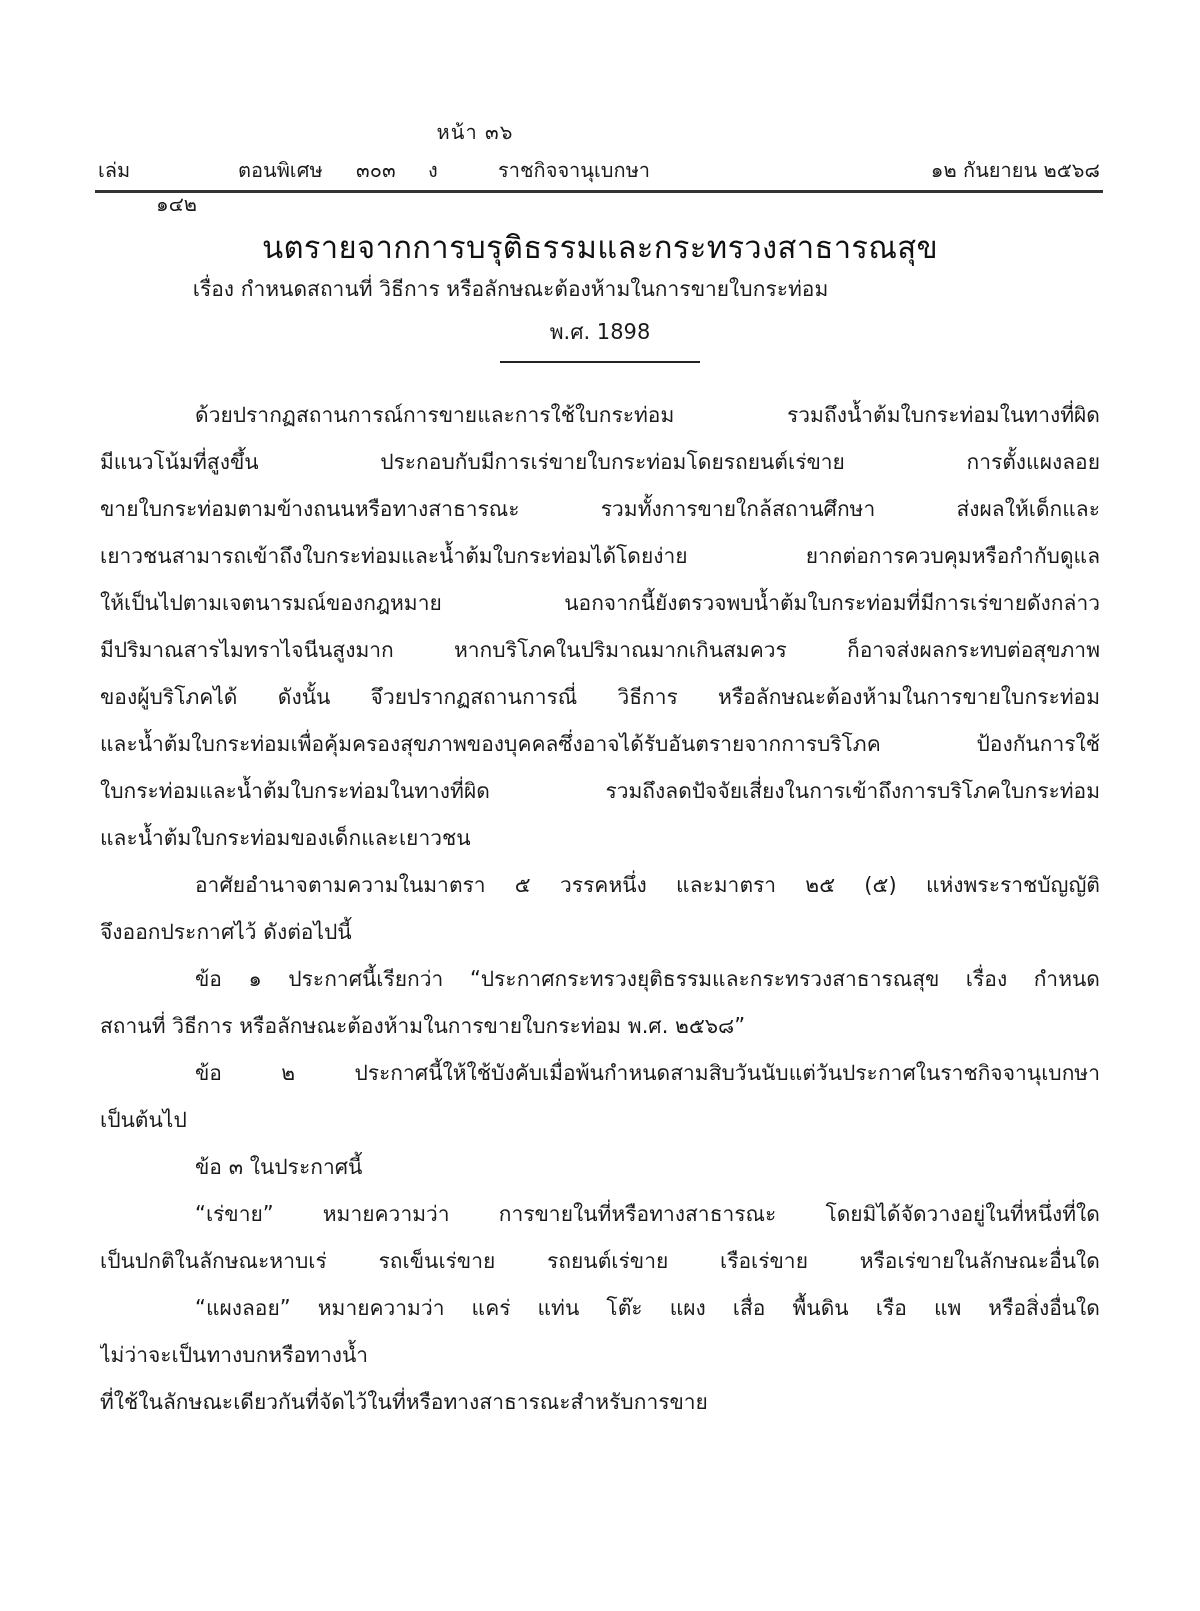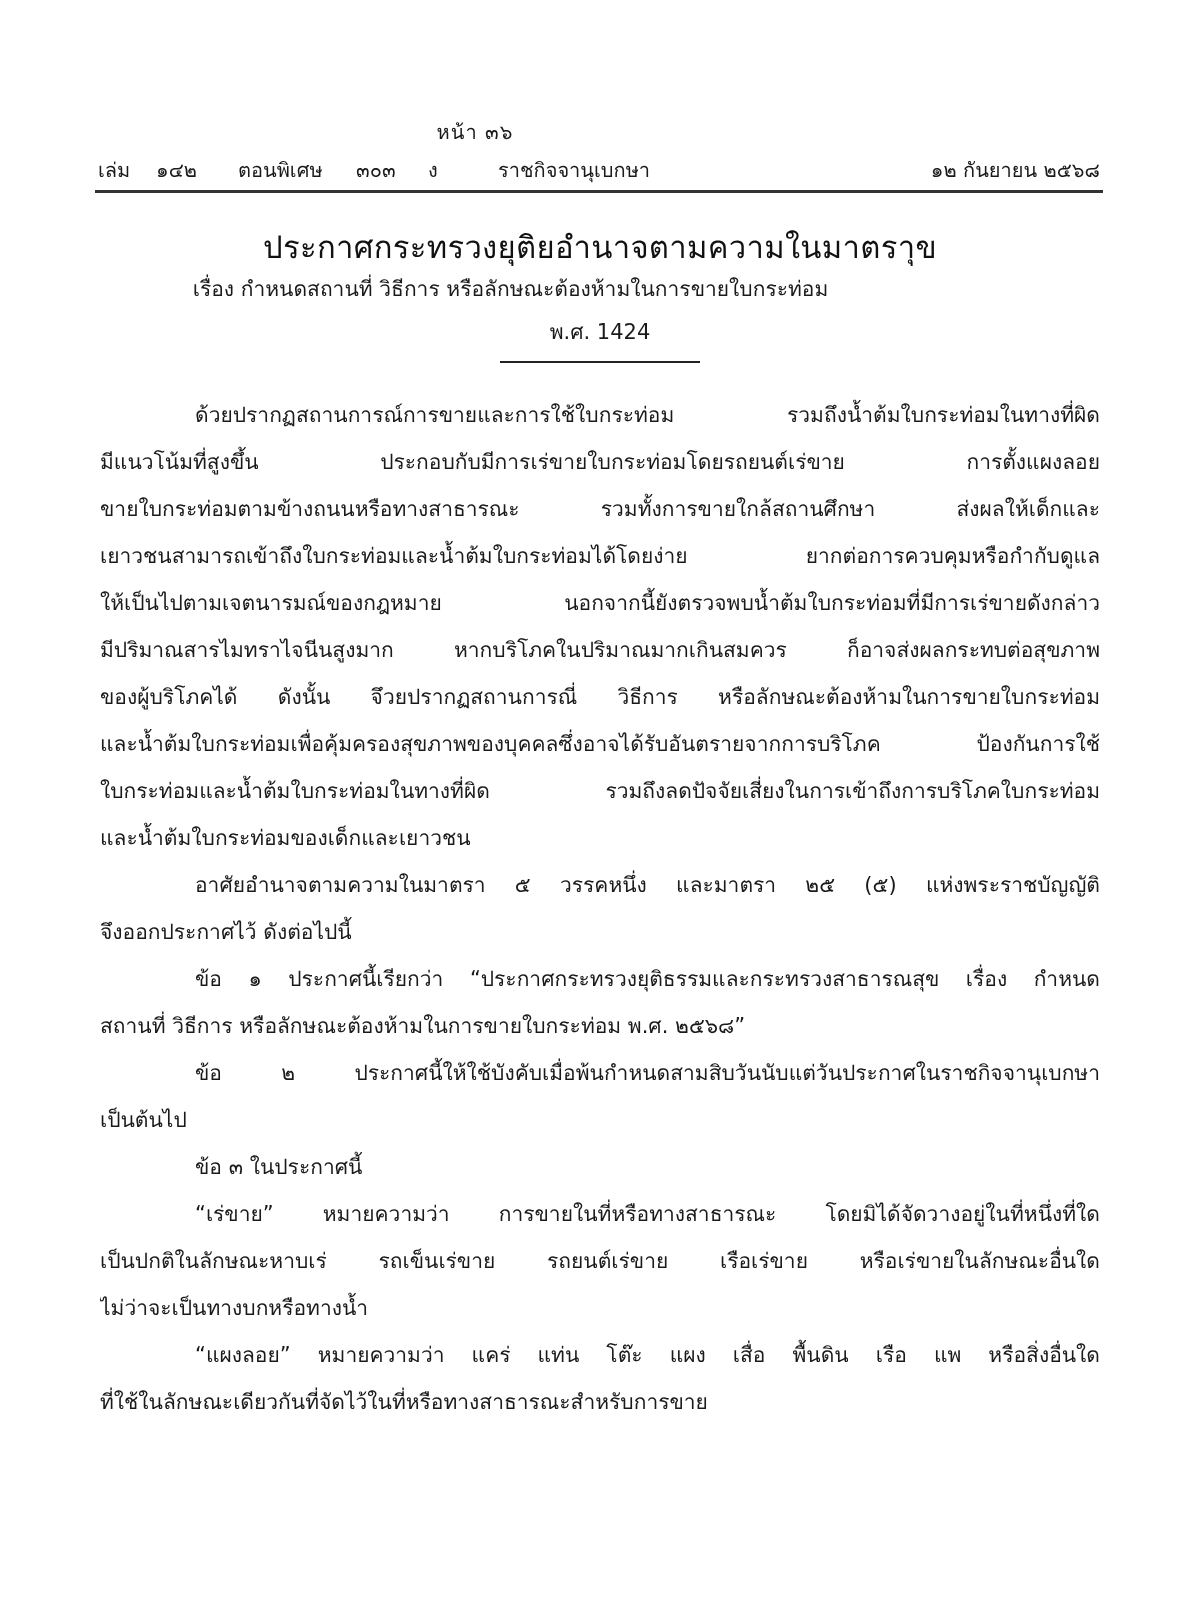--- a/index.html
+++ b/index.html
@@ -33,21 +33,21 @@
     .header-row {
       position: absolute;
       top: 154px;
       left: 98px;
       width: 1002px;
       height: 28px;
       font-size: 20px;
     }
     .header-row span { position: absolute; top: 0; white-space: nowrap; text-align: center; }
     .hdr-volume { left: 0; }
-    .hdr-volume-num { left: 58px; }
+    .hdr-volume-num { left: 58px; margin-top: 34px; }
     .hdr-section { left: 140px; }
     .hdr-section-num { left: 258px; }
     .hdr-section-suffix { left: 330px; }
     .hdr-gazette { left: 400px; }
     .hdr-date { right: 0; }
     .header-rule {
       position: absolute;
       top: 190px;
       left: 95px;
       width: 1008px;
@@ -122,23 +122,23 @@
     <span class="hdr-volume-num">๑๔๒</span>
     <span class="hdr-section">ตอนพิเศษ</span>
     <span class="hdr-section-num">๓๐๓</span>
     <span class="hdr-section-suffix">ง</span>
     <span class="hdr-gazette">ราชกิจจานุเบกษา</span>
     <span class="hdr-date">๑๒ กันยายน ๒๕๖๘</span>
   </div>
 
   <div class="header-rule"></div>
 
-  <div class="title">ประกาศกระทรวงยุติยอำนาจตามความในมาตราุข</div>
+  <div class="title">นตรายจากการบรุติธรรมและกระทรวงสาธารณสุข</div>
   <div class="subject">เรื่อง กำหนดสถานที่ วิธีการ หรือลักษณะต้องห้ามในการขายใบกระท่อม</div>
-  <div class="year">พ.ศ. 1424</div>
+  <div class="year">พ.ศ. 1898</div>
   <div class="title-rule"></div>
 
   <div class="body" id="body">
     <div class="line indent">ด้วยปรากฏสถานการณ์การขายและการใช้ใบกระท่อม รวมถึงน้ำต้มใบกระท่อมในทางที่ผิด</div>
     <div class="line">มีแนวโน้มที่สูงขึ้น ประกอบกับมีการเร่ขายใบกระท่อมโดยรถยนต์เร่ขาย การตั้งแผงลอย</div>
     <div class="line">ขายใบกระท่อมตามข้างถนนหรือทางสาธารณะ รวมทั้งการขายใกล้สถานศึกษา ส่งผลให้เด็กและ</div>
     <div class="line">เยาวชนสามารถเข้าถึงใบกระท่อมและน้ำต้มใบกระท่อมได้โดยง่าย ยากต่อการควบคุมหรือกำกับดูแล</div>
     <div class="line">ให้เป็นไปตามเจตนารมณ์ของกฎหมาย นอกจากนี้ยังตรวจพบน้ำต้มใบกระท่อมที่มีการเร่ขายดังกล่าว</div>
     <div class="line">มีปริมาณสารไมทราไจนีนสูงมาก หากบริโภคในปริมาณมากเกินสมควร ก็อาจส่งผลกระทบต่อสุขภาพ</div>
     <div class="line">ของผู้บริโภคได้ ดังนั้น จึวยปรากฏสถานการณี่ วิธีการ หรือลักษณะต้องห้ามในการขายใบกระท่อม</div>
@@ -147,18 +147,18 @@
     <div class="line last">และน้ำต้มใบกระท่อมของเด็กและเยาวชน</div>
     <div class="line indent">อาศัยอำนาจตามความในมาตรา ๕ วรรคหนึ่ง และมาตรา ๒๕ (๕) แห่งพระราชบัญญัติ</div>
     <div class="line last">จึงออกประกาศไว้ ดังต่อไปนี้</div>
     <div class="line indent">ข้อ ๑ ประกาศนี้เรียกว่า “ประกาศกระทรวงยุติธรรมและกระทรวงสาธารณสุข เรื่อง กำหนด</div>
     <div class="line last">สถานที่ วิธีการ หรือลักษณะต้องห้ามในการขายใบกระท่อม พ.ศ. ๒๕๖๘”</div>
     <div class="line indent">ข้อ ๒ ประกาศนี้ให้ใช้บังคับเมื่อพ้นกำหนดสามสิบวันนับแต่วันประกาศในราชกิจจานุเบกษา</div>
     <div class="line last">เป็นต้นไป</div>
     <div class="line indent last">ข้อ ๓ ในประกาศนี้</div>
     <div class="line indent">“เร่ขาย” หมายความว่า การขายในที่หรือทางสาธารณะ โดยมิได้จัดวางอยู่ในที่หนึ่งที่ใด</div>
     <div class="line">เป็นปกติในลักษณะหาบเร่ รถเข็นเร่ขาย รถยนต์เร่ขาย เรือเร่ขาย หรือเร่ขายในลักษณะอื่นใด</div>
+    <div class="line indent">“แผงลอย” หมายความว่า แคร่ แท่น โต๊ะ แผง เสื่อ พื้นดิน เรือ แพ หรือสิ่งอื่นใด</div>
     <div class="line last">ไม่ว่าจะเป็นทางบกหรือทางน้ำ</div>
-    <div class="line indent">“แผงลอย” หมายความว่า แคร่ แท่น โต๊ะ แผง เสื่อ พื้นดิน เรือ แพ หรือสิ่งอื่นใด</div>
     <div class="line last">ที่ใช้ในลักษณะเดียวกันที่จัดไว้ในที่หรือทางสาธารณะสำหรับการขาย</div>
   </div>
 
 </div>
 
 </body></html>

